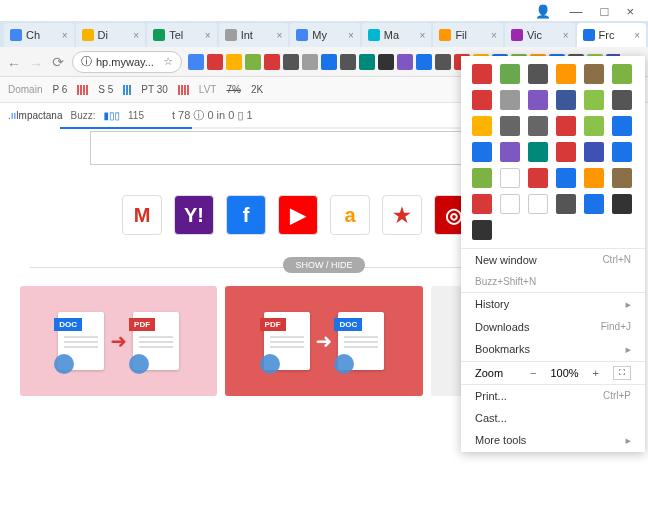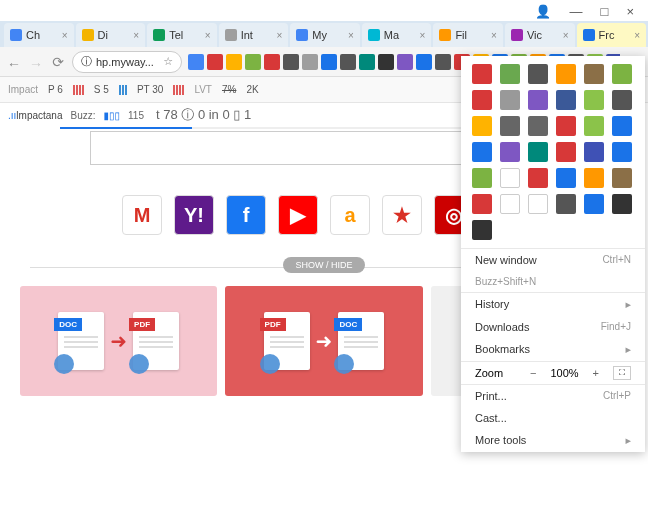--- a/index.html
+++ b/index.html
@@ -1,21 +1,21 @@
 <!DOCTYPE html>
 <html><head>
 <meta charset="utf-8">
 <style>
 *{box-sizing:border-box;margin:0;padding:0;font-family:"Segoe UI",Arial,sans-serif}
 body{width:648px;height:506px;background:#fff;overflow:hidden;position:relative;font-size:11px}
 .win{display:flex;justify-content:flex-end;gap:18px;padding:4px 14px 2px;color:#555}
 .win div{cursor:default;font-size:13px}
 .tabs{display:flex;background:#d9e6f2;height:26px;align-items:flex-end;padding-left:4px}
 .tab{display:flex;align-items:center;background:#e6eef5;border-radius:4px 4px 0 0;padding:3px 6px;margin-right:2px;font-size:11px;color:#333;height:24px;gap:4px;min-width:0;flex:1;max-width:70px;overflow:hidden;white-space:nowrap}
-.tab.active{background:#fef9c3}
+.tab.active{background:#ffffff}
 .tab .fav{width:12px;height:12px;flex-shrink:0}
 .tab .x{margin-left:auto;font-size:10px;color:#888}
 .addr{display:flex;align-items:center;background:#f5f5f5;height:30px;padding:0 6px;gap:6px;border-bottom:1px solid #ddd}
 .nav-ico{width:16px;height:16px;color:#888;display:flex;align-items:center;justify-content:center;font-size:14px}
 .url{display:flex;align-items:center;background:#fff;border:1px solid #ccc;border-radius:12px;height:22px;padding:0 8px;gap:4px;font-size:11px;color:#333;width:110px}
 .url .star{margin-left:auto;color:#888}
 .ext-row{display:flex;gap:3px;align-items:center;flex:1;overflow:hidden}
 .ext{width:16px;height:16px;border-radius:2px;flex-shrink:0}
 .menu-btn{width:16px;color:#888;font-size:14px;text-align:center}
 .toolbar2{display:flex;align-items:center;background:#f9f9f9;height:26px;padding:0 8px;font-size:10px;color:#555;border-bottom:1px solid #e5e5e5;gap:10px}
@@ -156,21 +156,21 @@
       <div class="ext" style="background: rgb(255, 152, 0);"></div>
       <div class="ext" style="background: rgb(26, 115, 232);"></div>
       <div class="ext" style="background: rgb(85, 85, 85);"></div>
       <div class="ext" style="background: rgb(139, 195, 74);"></div>
       <div class="ext" style="background: rgb(63, 81, 181);"></div>
     </div>
   <div class="menu-btn">⋮</div>
 </div>
 
 <div class="toolbar2">
-  <span class="lbl">Impact</span>
+  <span class="lbl">Domain</span>
   <span>P 6</span>
   <span class="bars">
       <span class="bar"></span>
       <span class="bar"></span>
       <span class="bar"></span>
       <span class="bar"></span>
     </span>
   <span>S 5</span>
   <span class="bars">
       <span class="bar b"></span>
@@ -187,21 +187,21 @@
   <span class="lbl">LVT</span>
   <span style="text-decoration:line-through">7%</span>
   <span>2K</span>
 </div>
 
 <div class="toolbar3">
   <span class="imp-logo"><span class="dot">.ıı</span><span>lmpactana</span></span>
   <span>Buzz:</span>
   <span style="color:#1a73e8">▮▯▯</span>
   <span>115</span>
-  <span style="margin-left:4px;font-size:13px">t 78 ⓘ 0 in 0 ▯ 1</span>
+  <span style="margin-left:20px;font-size:11px">t 78 ⓘ 0 in 0 ▯ 1</span>
   <span style="margin-left:auto">Impact:</span>
   <span style="color:#1a73e8">▮▯▯</span>
 </div>
 
 <div class="content">
   <div class="topline">
       <div></div>
       <div></div>
     </div>
   <div class="search"></div>

